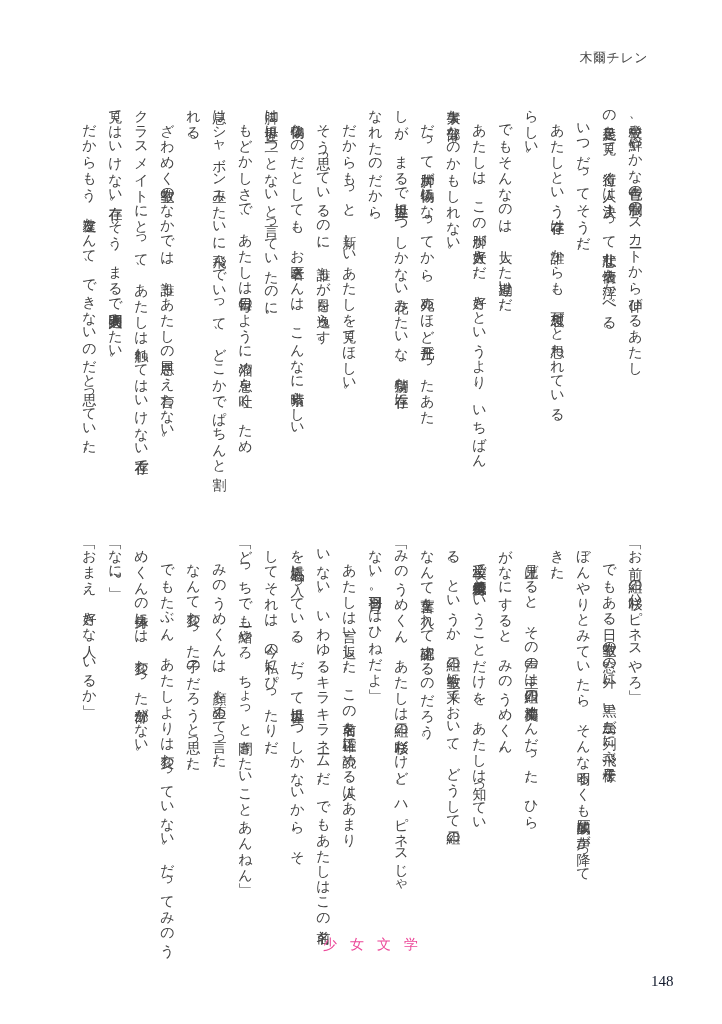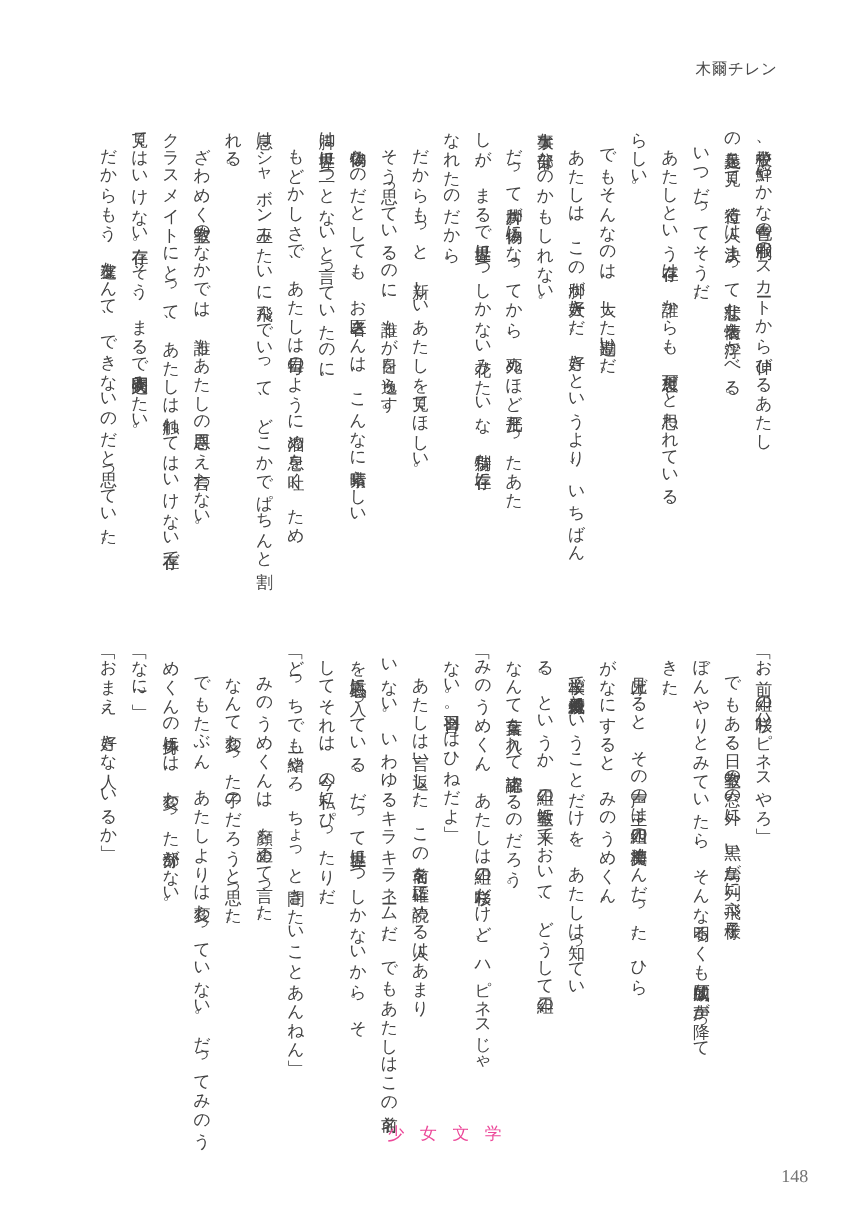--- a/index.html
+++ b/index.html
@@ -49,21 +49,21 @@
     font-size: 14px;
     letter-spacing: 13px;
     color: #ec4899;
     white-space: nowrap;
   }
   .page-number {
     position: absolute;
     left: 651px;
     top: 973px;
     font-size: 15px;
-    color: #737373;
+    color: #0f172a;
   }
 </style>
 </head>
 <body>
 
 <div class="page">
 
   <div class="running-head">木爾チレン</div>
 
   <div class="dan dan-upper">

